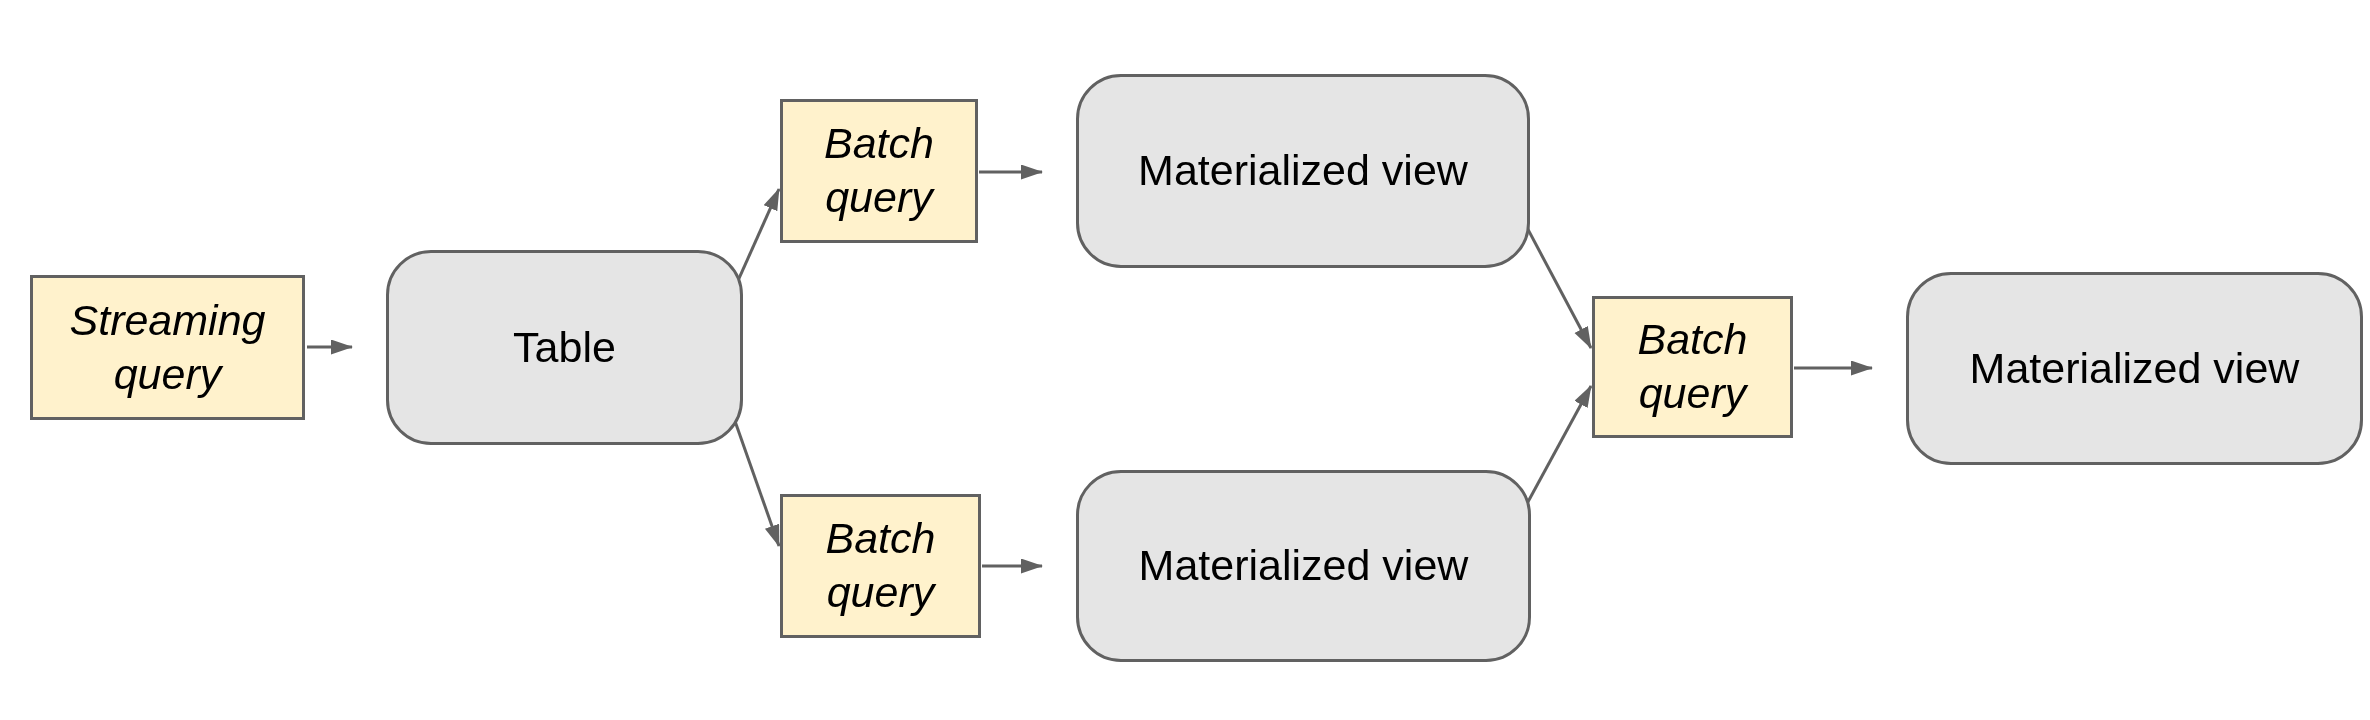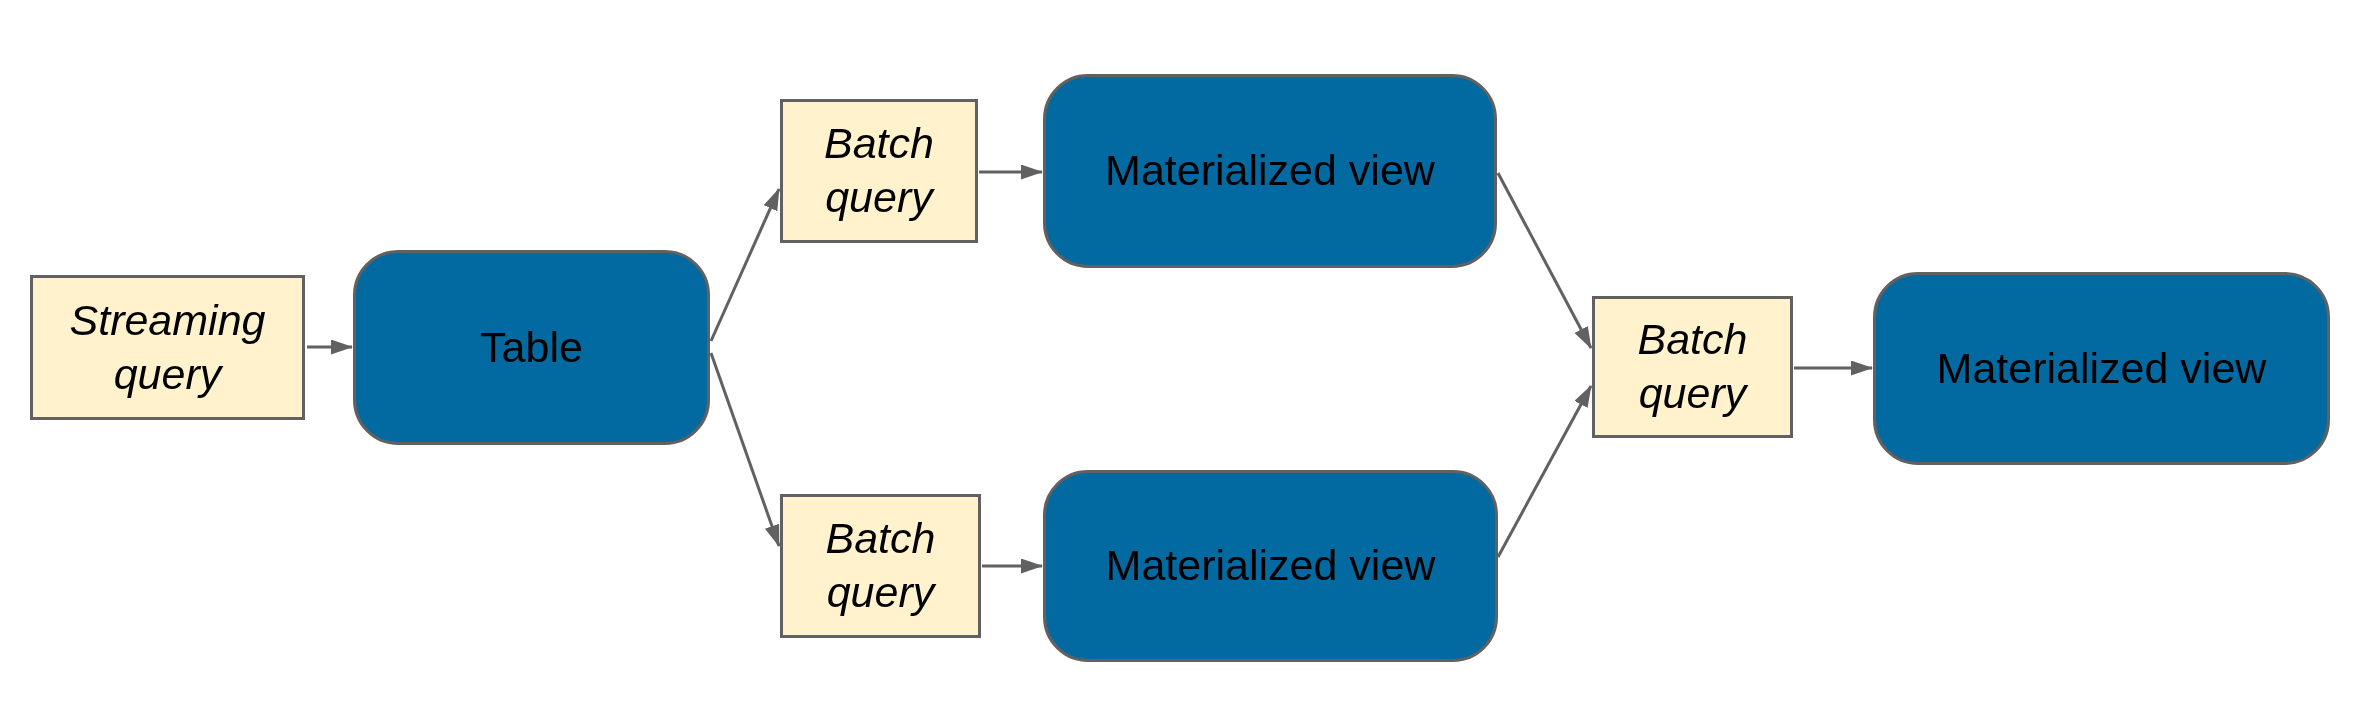--- a/index.html
+++ b/index.html
@@ -33,22 +33,23 @@
     font-size: 43px;
     line-height: 1.25;
     color: #000000;
     padding: 0 8px;
   }
   .node.query {
     background: #fff2cc;
     font-style: italic;
   }
   .node.artifact {
-    background: #0369a1;
+    background: #e5e5e5;
     border-radius: 45px;
+    margin-left: 33px;
   }
   
   #n-streaming   { left: 30px;   top: 275px; width: 275px; height: 145px; }
   #n-table       { left: 353px;  top: 250px; width: 357px; height: 195px; }
   #n-batch-top   { left: 780px;  top: 99px;  width: 198px; height: 144px; }
   #n-mv-top      { left: 1043px; top: 74px;  width: 454px; height: 194px; }
   #n-batch-bot   { left: 780px;  top: 494px; width: 201px; height: 144px; }
   #n-mv-bot      { left: 1043px; top: 470px; width: 455px; height: 192px; }
   #n-batch-final { left: 1592px; top: 296px; width: 201px; height: 142px; }
   #n-mv-final    { left: 1873px; top: 272px; width: 457px; height: 193px; }

